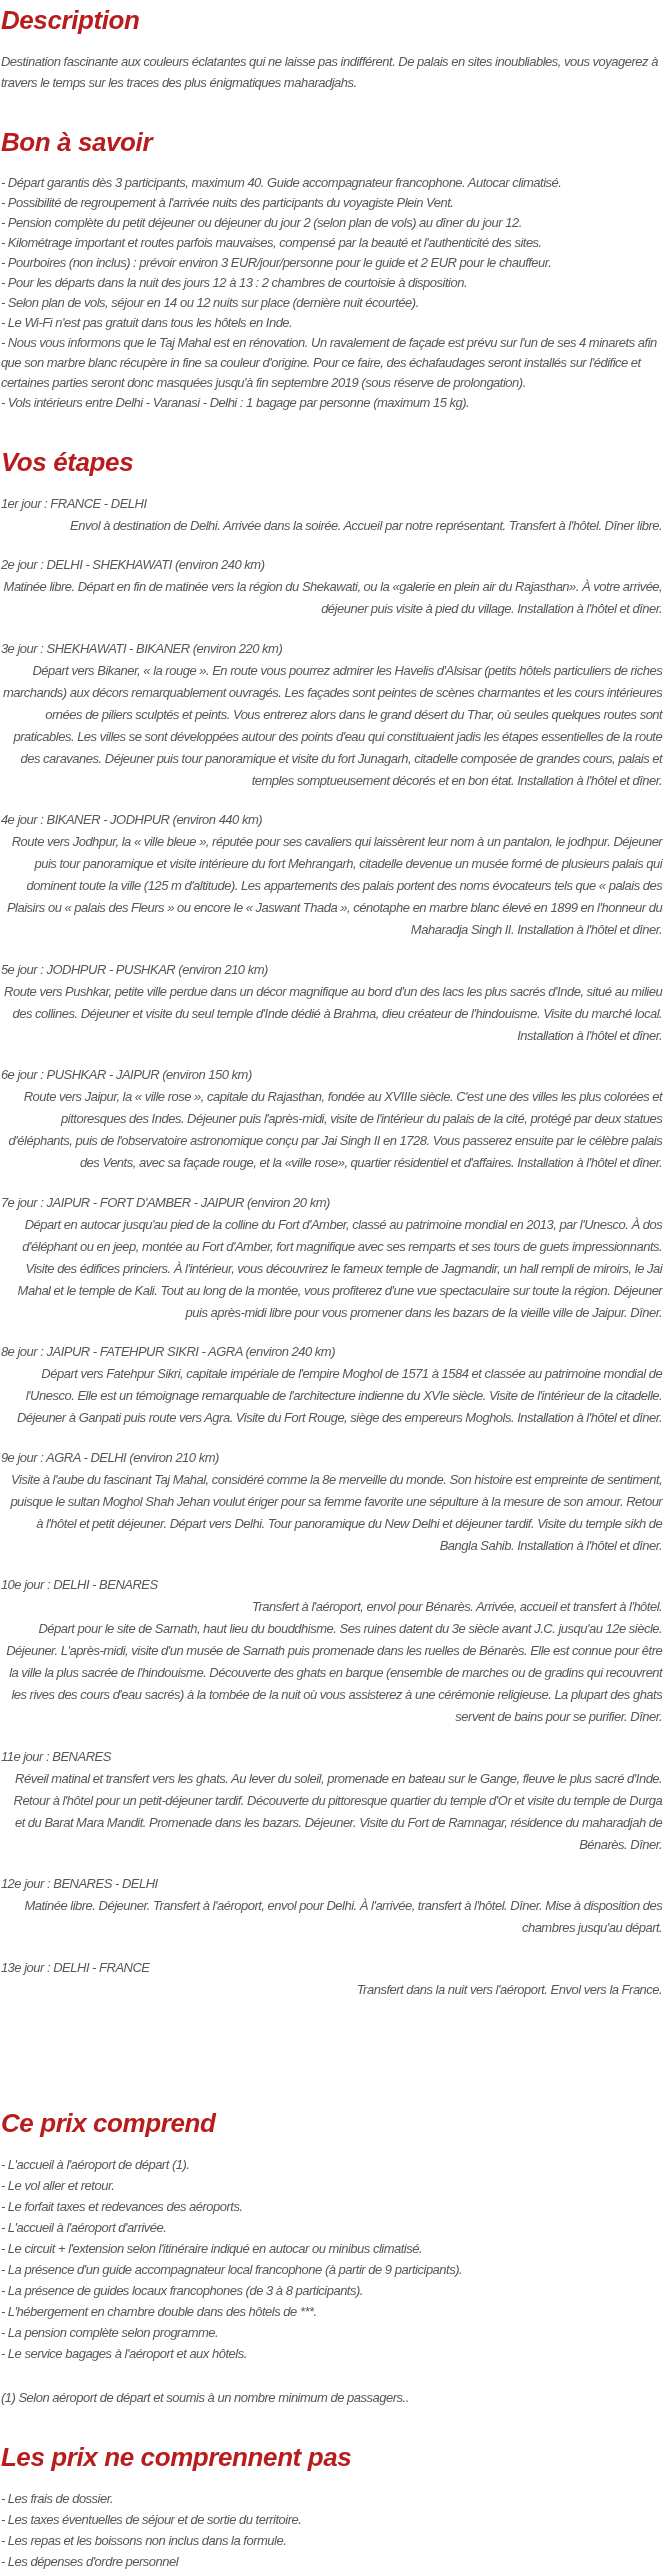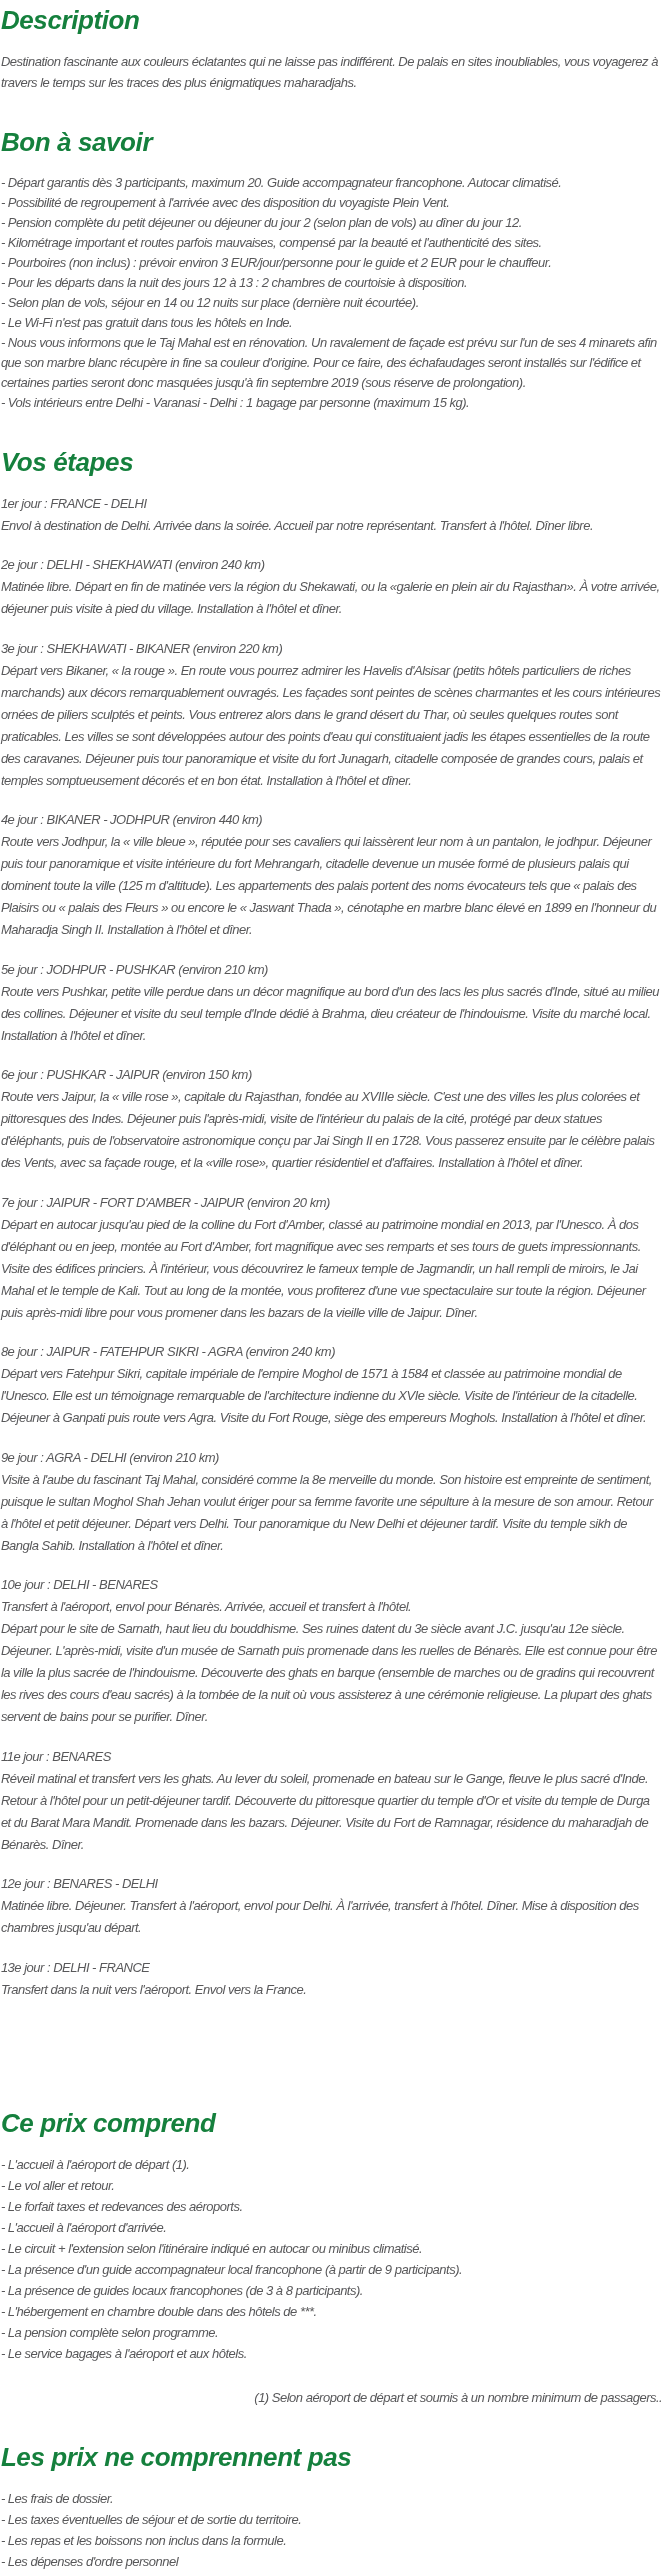--- a/index.html
+++ b/index.html
@@ -12,21 +12,21 @@
     font-family: "Liberation Sans", sans-serif;
     font-style: italic;
     color: #58585A;
   }
   .page {
     padding: 1.8px 1.8px 7px 0.9px;
     box-sizing: border-box;
     width: 664px;
   }
   h2.section-title {
-    color: #15803d;
+    color: #b91c1c;
     font-family: "Liberation Sans", sans-serif;
     font-style: italic;
     font-weight: bold;
     font-size: 26px;
     line-height: 1.15;
     letter-spacing: -0.4px;
     margin: 35px 0 15px 0;
   }
   section.first h2.section-title {
     margin-top: 4.4px;
@@ -41,50 +41,50 @@
     line-height: 21px;
   }
   .steps .day {
     margin-bottom: 17.5px;
   }
   .steps p {
     line-height: 22px;
   }
   .day-body {
     white-space: pre-line;
+    text-align: right;
   }
   .price-list p {
     line-height: 21px;
   }
   .footnote {
     margin-top: 23px;
     line-height: 21px;
-    text-align: right;
   }
   .big-gap {
     height: 56px;
   }
 </style>
 </head>
 <body>
 
 <main class="page">
 
   <section class="first">
     <h2 class="section-title">Description</h2>
     <p class="intro-para">Destination fascinante aux couleurs éclatantes qui ne laisse pas indifférent. De palais en sites inoubliables, vous voyagerez à travers le temps sur les traces des plus énigmatiques maharadjahs.</p>
   </section>
 
   <section>
     <h2 class="section-title">Bon à savoir</h2>
     <div class="tips-list">
 
-        <p>- Départ garantis dès 3 participants, maximum 20. Guide accompagnateur francophone. Autocar climatisé.</p>
-
-        <p>- Possibilité de regroupement à l'arrivée avec des disposition du voyagiste Plein Vent.</p>
+        <p>- Départ garantis dès 3 participants, maximum 40. Guide accompagnateur francophone. Autocar climatisé.</p>
+
+        <p>- Possibilité de regroupement à l'arrivée nuits des participants du voyagiste Plein Vent.</p>
 
         <p>- Pension complète du petit déjeuner ou déjeuner du jour 2 (selon plan de vols) au dîner du jour 12.</p>
 
         <p>- Kilométrage important et routes parfois mauvaises, compensé par la beauté et l'authenticité des sites.</p>
 
         <p>- Pourboires (non inclus) : prévoir environ 3 EUR/jour/personne pour le guide et 2 EUR pour le chauffeur.</p>
 
         <p>- Pour les départs dans la nuit des jours 12 à 13 : 2 chambres de courtoisie à disposition.</p>
 
         <p>- Selon plan de vols, séjour en 14 ou 12 nuits sur place (dernière nuit écourtée).</p>

